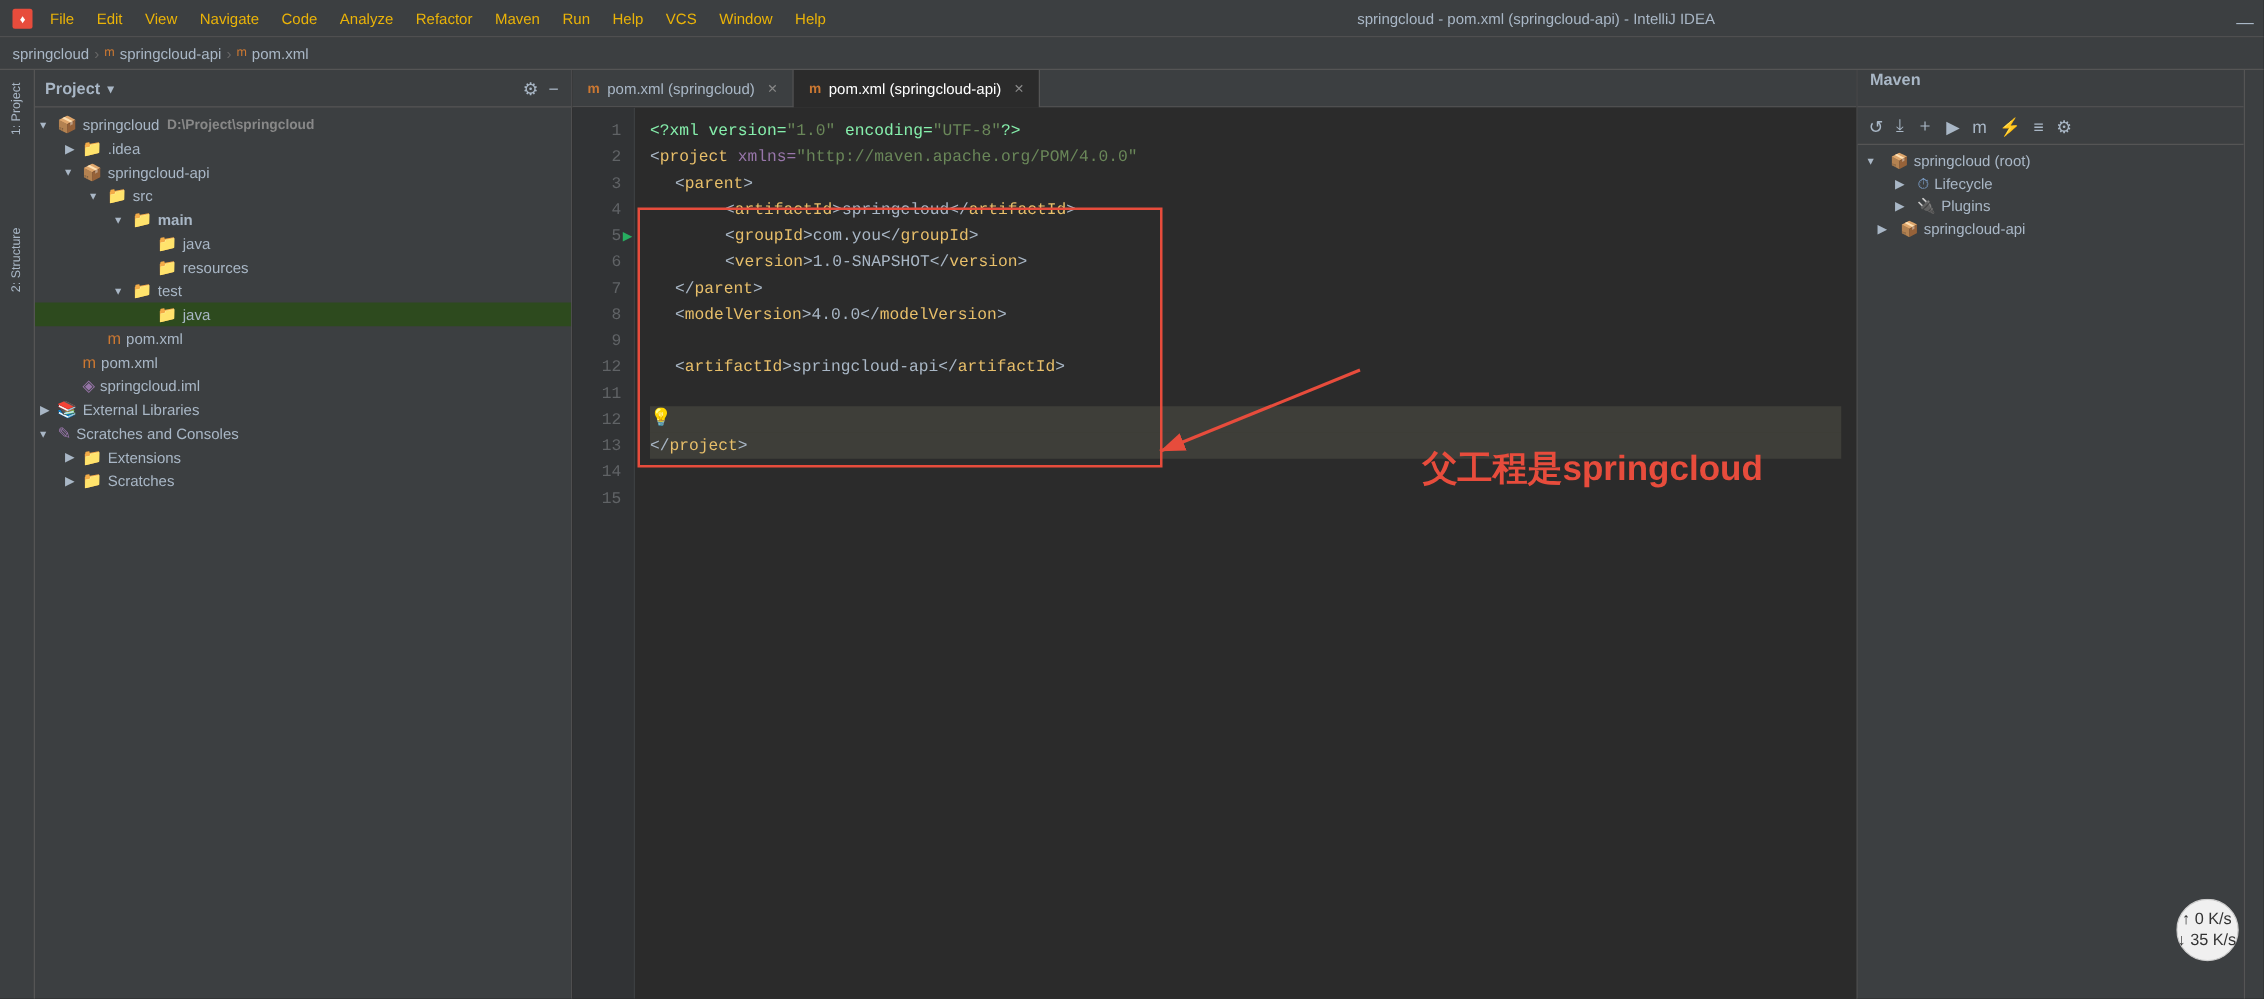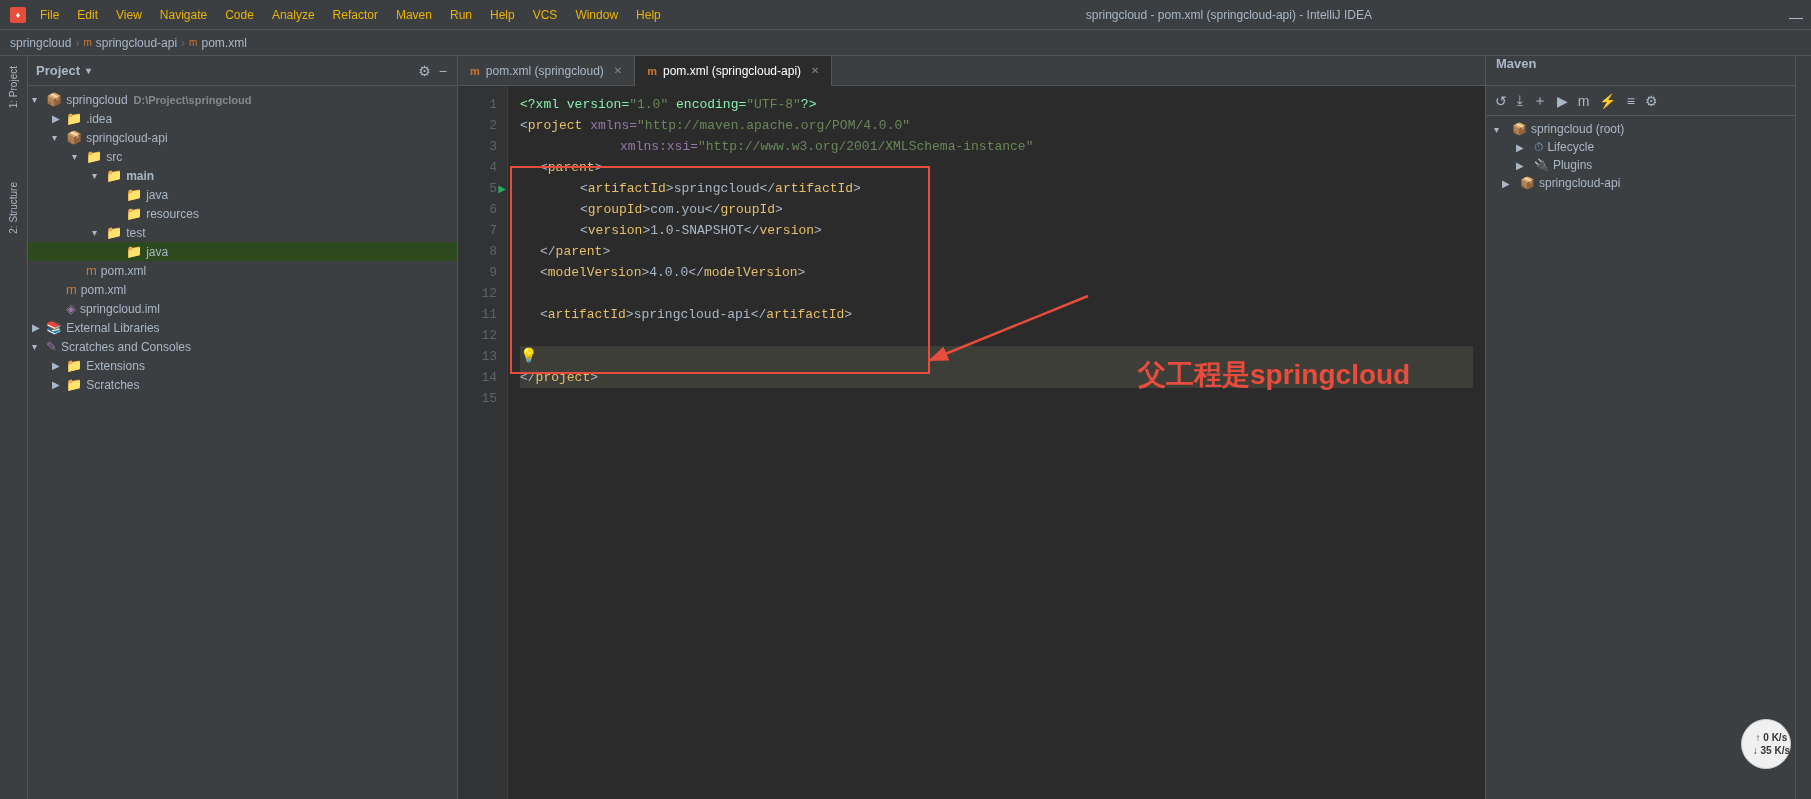--- a/index.html
+++ b/index.html
@@ -272,27 +272,26 @@
     #network-indicator {
       position: fixed;
       bottom: 30px;
       right: 20px;
       background: #f0f0f0;
       border-radius: 50%;
       width: 50px;
       height: 50px;
       display: flex;
       align-items: center;
-      justify-content: flex-end;
-      font-size: 10px;
+      justify-content: flex-start;
+      font-size: 13px;
       color: #333;
       text-align: center;
       line-height: 1.3;
       border: 1px solid #ccc;
-      font-weight: bold;
     }
   </style>
 </head>
 <body>
 
 <div id="titlebar">
   <div class="title-left">
     <div class="app-icon">♦</div>
     <div class="menu-bar">
       <span class="menu-item">File</span>
@@ -520,23 +519,20 @@
       </div>
 
       <div id="code-content">
         <div class="code-line">
           <span class="xml-decl">&lt;?xml version=</span><span class="xml-value">"1.0"</span><span class="xml-decl"> encoding=</span><span class="xml-value">"UTF-8"</span><span class="xml-decl">?&gt;</span>
         </div>
         <div class="code-line">
           <span class="xml-angle">&lt;</span><span class="xml-tag">project</span><span class="xml-attr"> xmlns=</span><span class="xml-value">"http://maven.apache.org/POM/4.0.0"</span>
         </div>
         <div class="code-line">
-          <span style="display:inline-block;width:100px;"></span><span class="xml-attr">xmlns:xsi=</span><span class="xml-value">"http://www.w3.org/2001/XMLSchema-instance"</span>
-        </div>
-        <div class="code-line">
           <span style="display:inline-block;width:20px;"></span><span class="xml-angle">&lt;</span><span class="xml-tag">parent</span><span class="xml-angle">&gt;</span>
         </div>
         <div class="code-line">
           <span style="display:inline-block;width:60px;"></span><span class="xml-angle">&lt;</span><span class="xml-tag">artifactId</span><span class="xml-angle">&gt;</span><span class="xml-text">springcloud</span><span class="xml-angle">&lt;/</span><span class="xml-tag">artifactId</span><span class="xml-angle">&gt;</span>
         </div>
         <div class="code-line">
           <span style="display:inline-block;width:60px;"></span><span class="xml-angle">&lt;</span><span class="xml-tag">groupId</span><span class="xml-angle">&gt;</span><span class="xml-text">com.you</span><span class="xml-angle">&lt;/</span><span class="xml-tag">groupId</span><span class="xml-angle">&gt;</span>
         </div>
         <div class="code-line">
           <span style="display:inline-block;width:60px;"></span><span class="xml-angle">&lt;</span><span class="xml-tag">version</span><span class="xml-angle">&gt;</span><span class="xml-text">1.0-SNAPSHOT</span><span class="xml-angle">&lt;/</span><span class="xml-tag">version</span><span class="xml-angle">&gt;</span>

